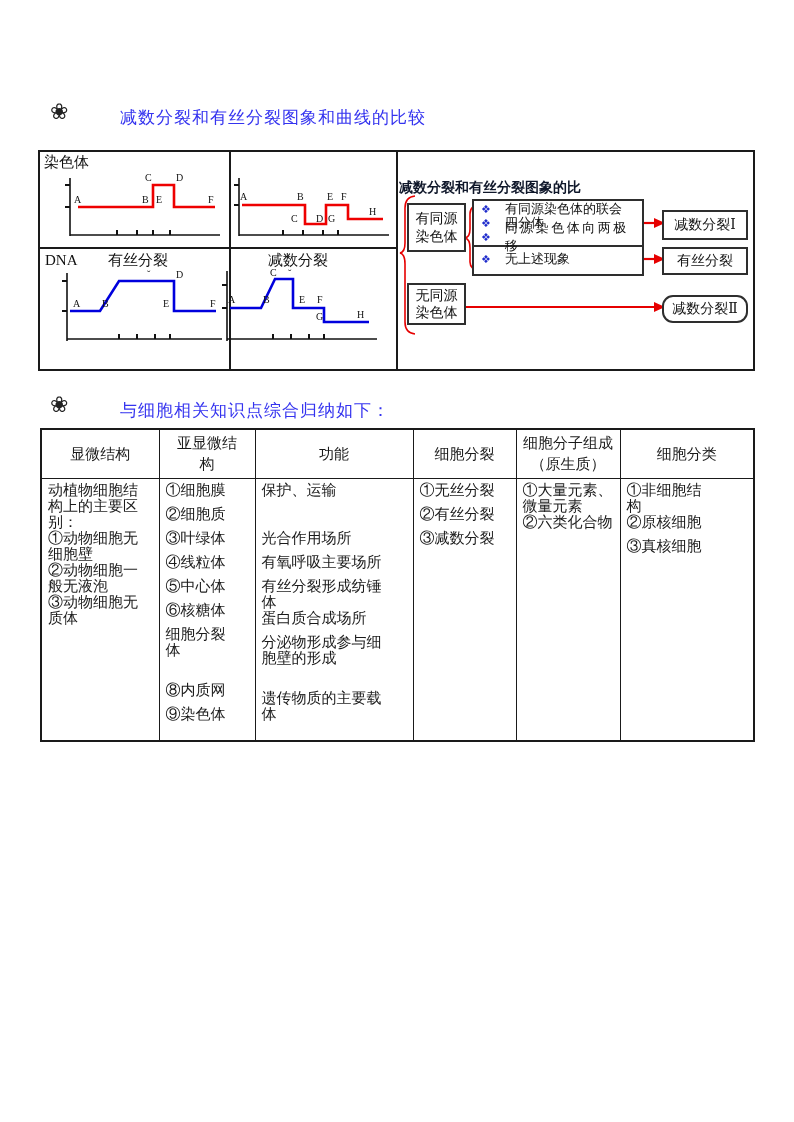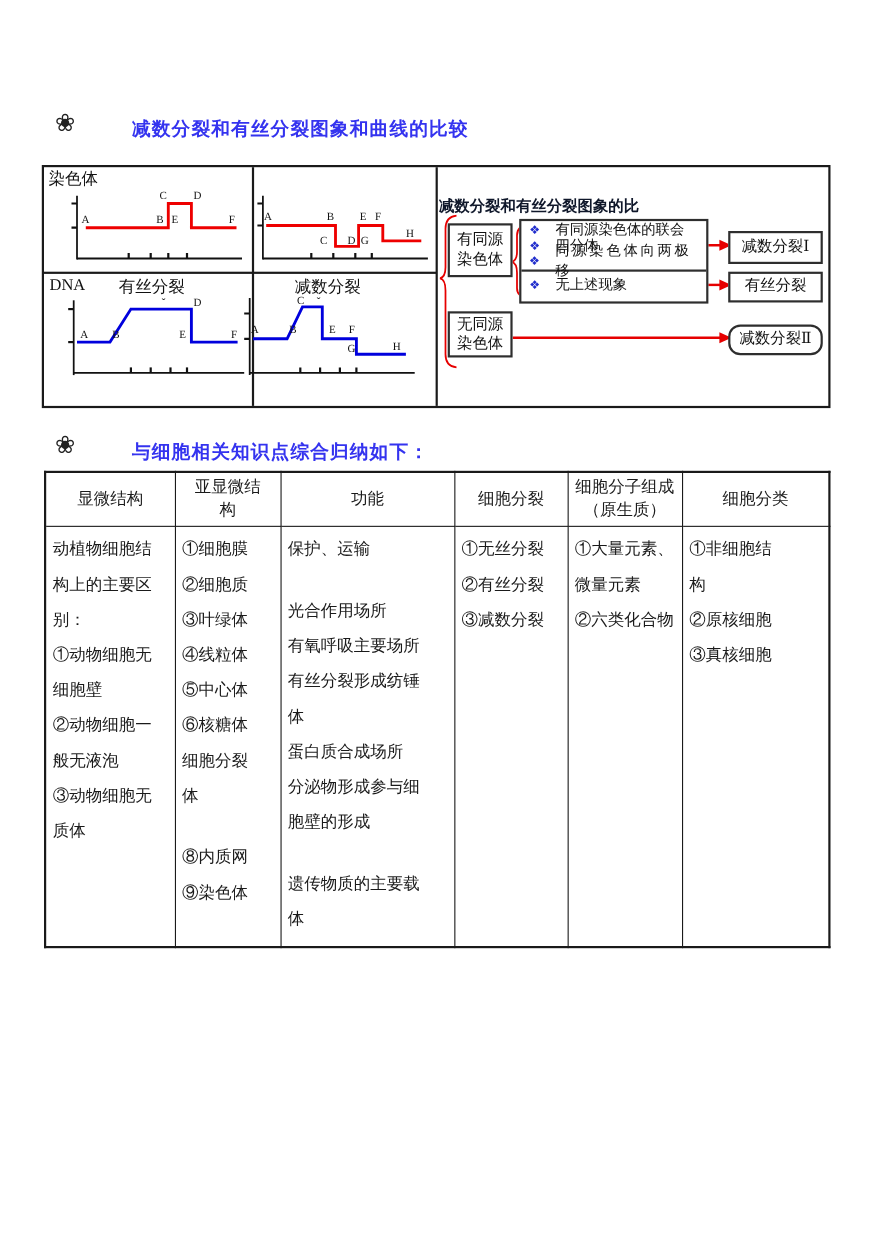--- a/index.html
+++ b/index.html
@@ -1,21 +1,21 @@
 <!DOCTYPE html>
 <html><head>
 <meta charset="utf-8">
 <style>
   html,body{margin:0;padding:0;background:#ffffff;}
   .page{position:relative;width:794px;height:1122px;background:#fff;overflow:hidden;
         font-family:"Liberation Serif","DejaVu Serif",serif;color:#1a1a1a;}
   .abs{position:absolute;}
   .flower{font-size:22px;color:#222;line-height:22px;}
   .sec-title{font-family:"Liberation Sans","DejaVu Sans",sans-serif;
-             font-weight:bold;font-size:17px;color:#3433ef;letter-spacing:1px;}
+             font-weight:normal;font-size:17px;color:#3433ef;letter-spacing:1px;}
   
   .panel{left:38px;top:150px;width:713px;height:217px;border:2px solid #1a1a1a;}
   .vline,.hline{position:absolute;background:#1a1a1a;}
   .v1{left:189px;top:0;width:2px;height:217px;}
   .v2{left:356px;top:0;width:2px;height:217px;}
   .h1{left:0;top:95px;width:357px;height:2px;}
   .cell{position:absolute;}
   .c1{left:0;top:0;width:189px;height:95px;}
   .c2{left:191px;top:0;width:165px;height:95px;}
   .c3{left:0;top:97px;width:189px;height:120px;}
@@ -45,21 +45,21 @@
   .fb-r1{top:58px;height:26px;}
   .fb-r2{top:95px;height:24px;}
   .fb-r3{top:143px;height:24px;border-radius:11px;}
   
   .sum-table{position:absolute;left:40px;top:428px;border-collapse:collapse;table-layout:fixed;}
   .sum-table th,.sum-table td{border:1.5px solid #1a1a1a;}
   .sum-table{border:2px solid #1a1a1a;}
   .sum-table th{font-weight:normal;font-size:15px;text-align:center;vertical-align:middle;
                 height:48px;white-space:pre-line;line-height:1.4;padding:0 2px;}
   .sum-table td{vertical-align:top;padding:5px 6px 8px 6px;font-size:15px;}
-  .cell-line{min-height:24px;line-height:32px;white-space:pre-line;}
+  .cell-line{min-height:24px;line-height:16px;white-space:pre-line;font-family:Liberation Mono, monospace;}
 </style>
 </head>
 <body>
 
 <div class="page">
 
   <span class="abs flower" style="left:50px;top:101px;">❀</span>
   <div class="abs sec-title" style="left:120px;top:106px;">减数分裂和有丝分裂图象和曲线的比较</div>
 
   <div class="abs panel">

